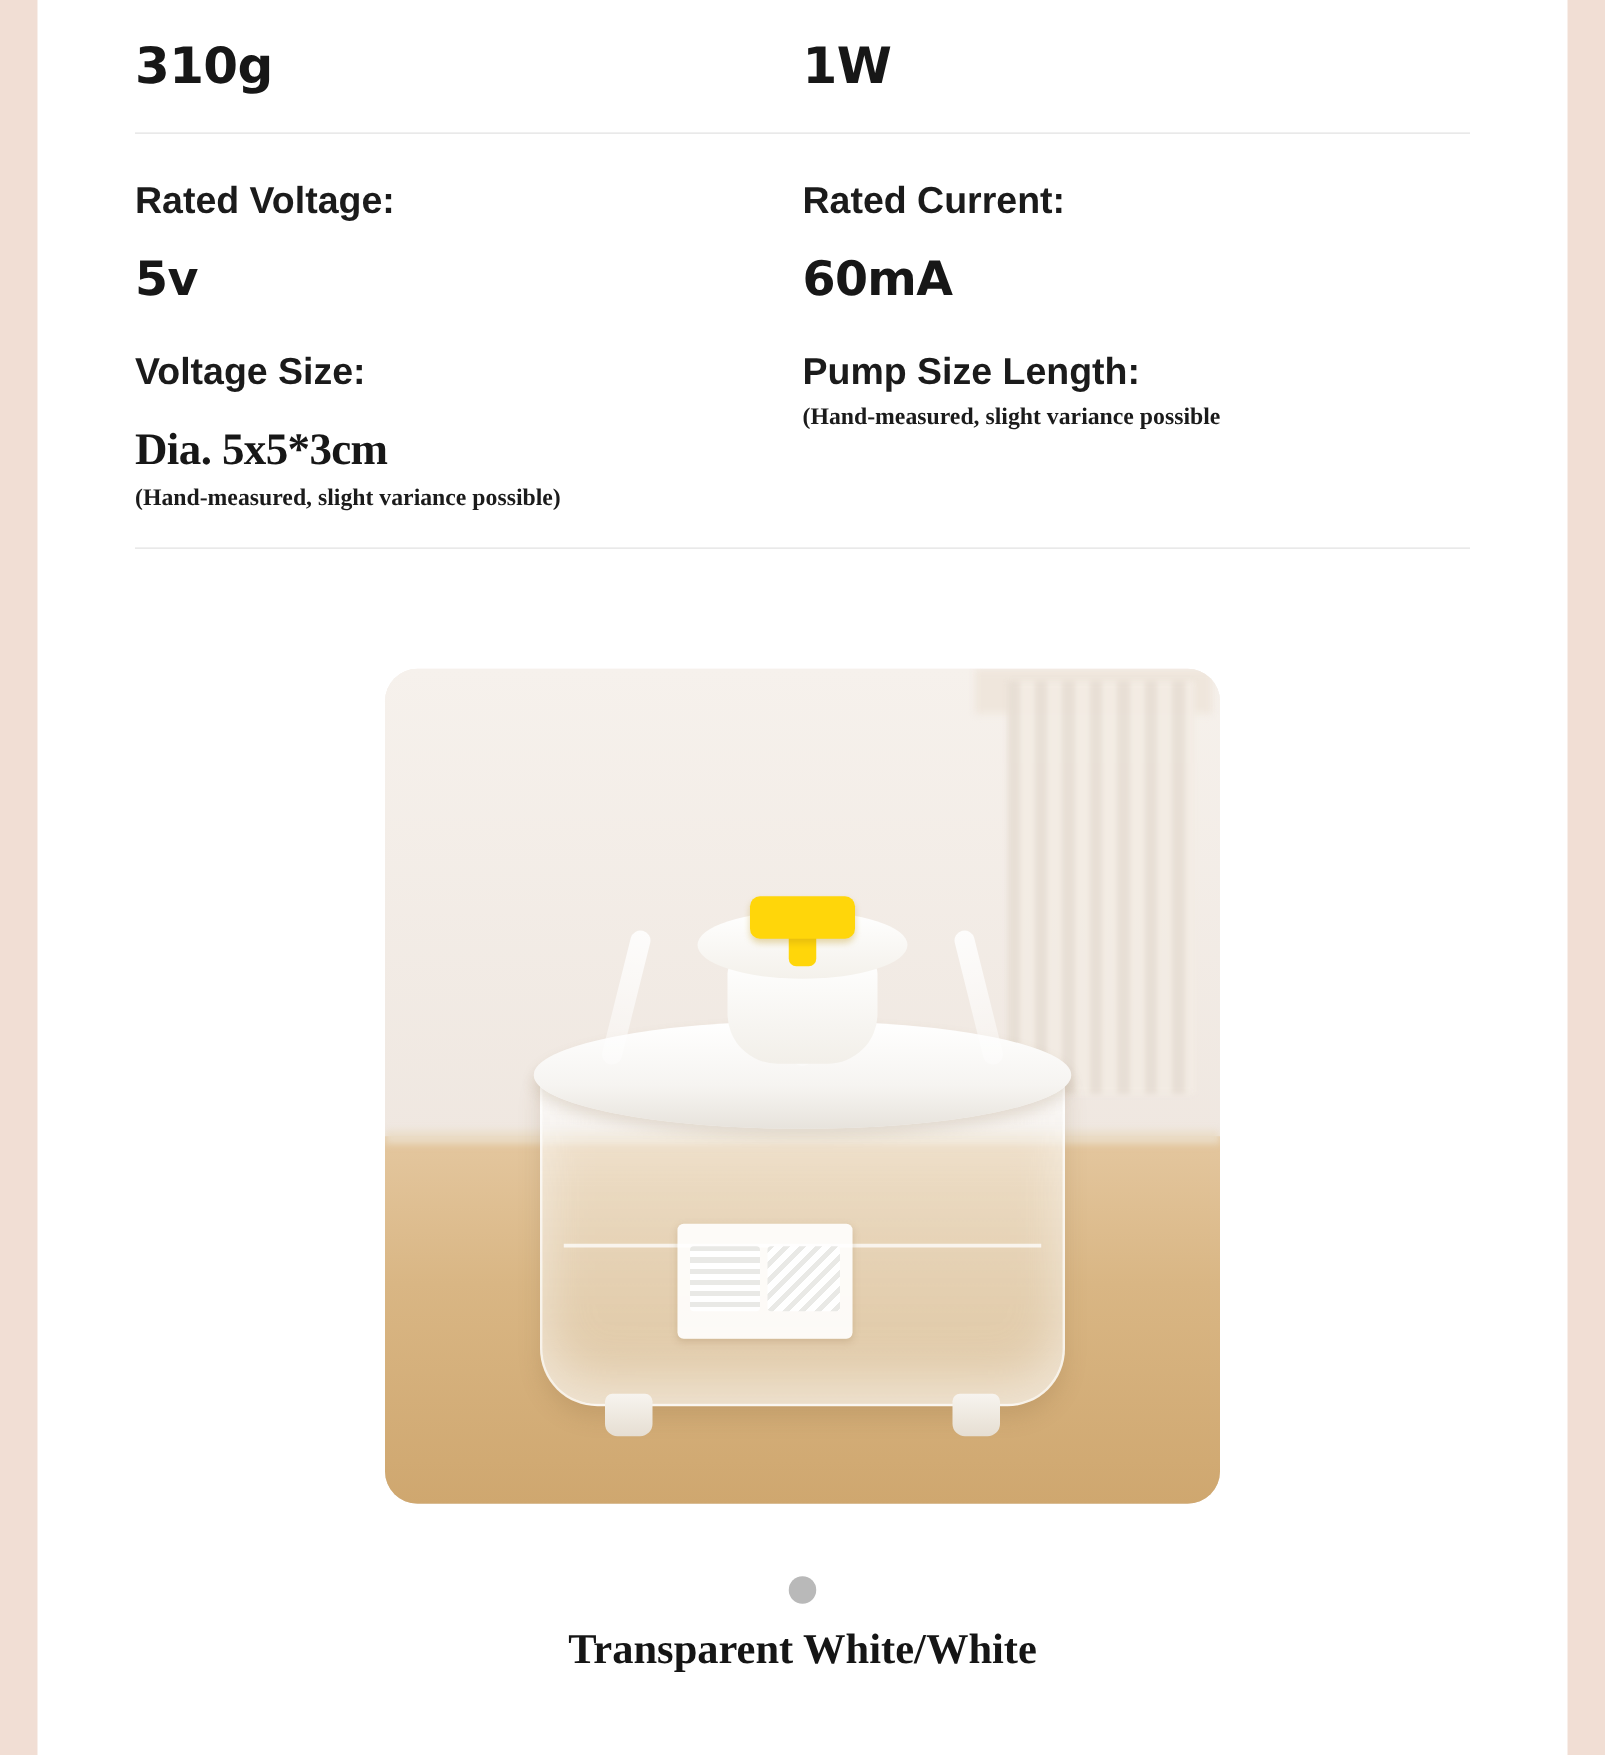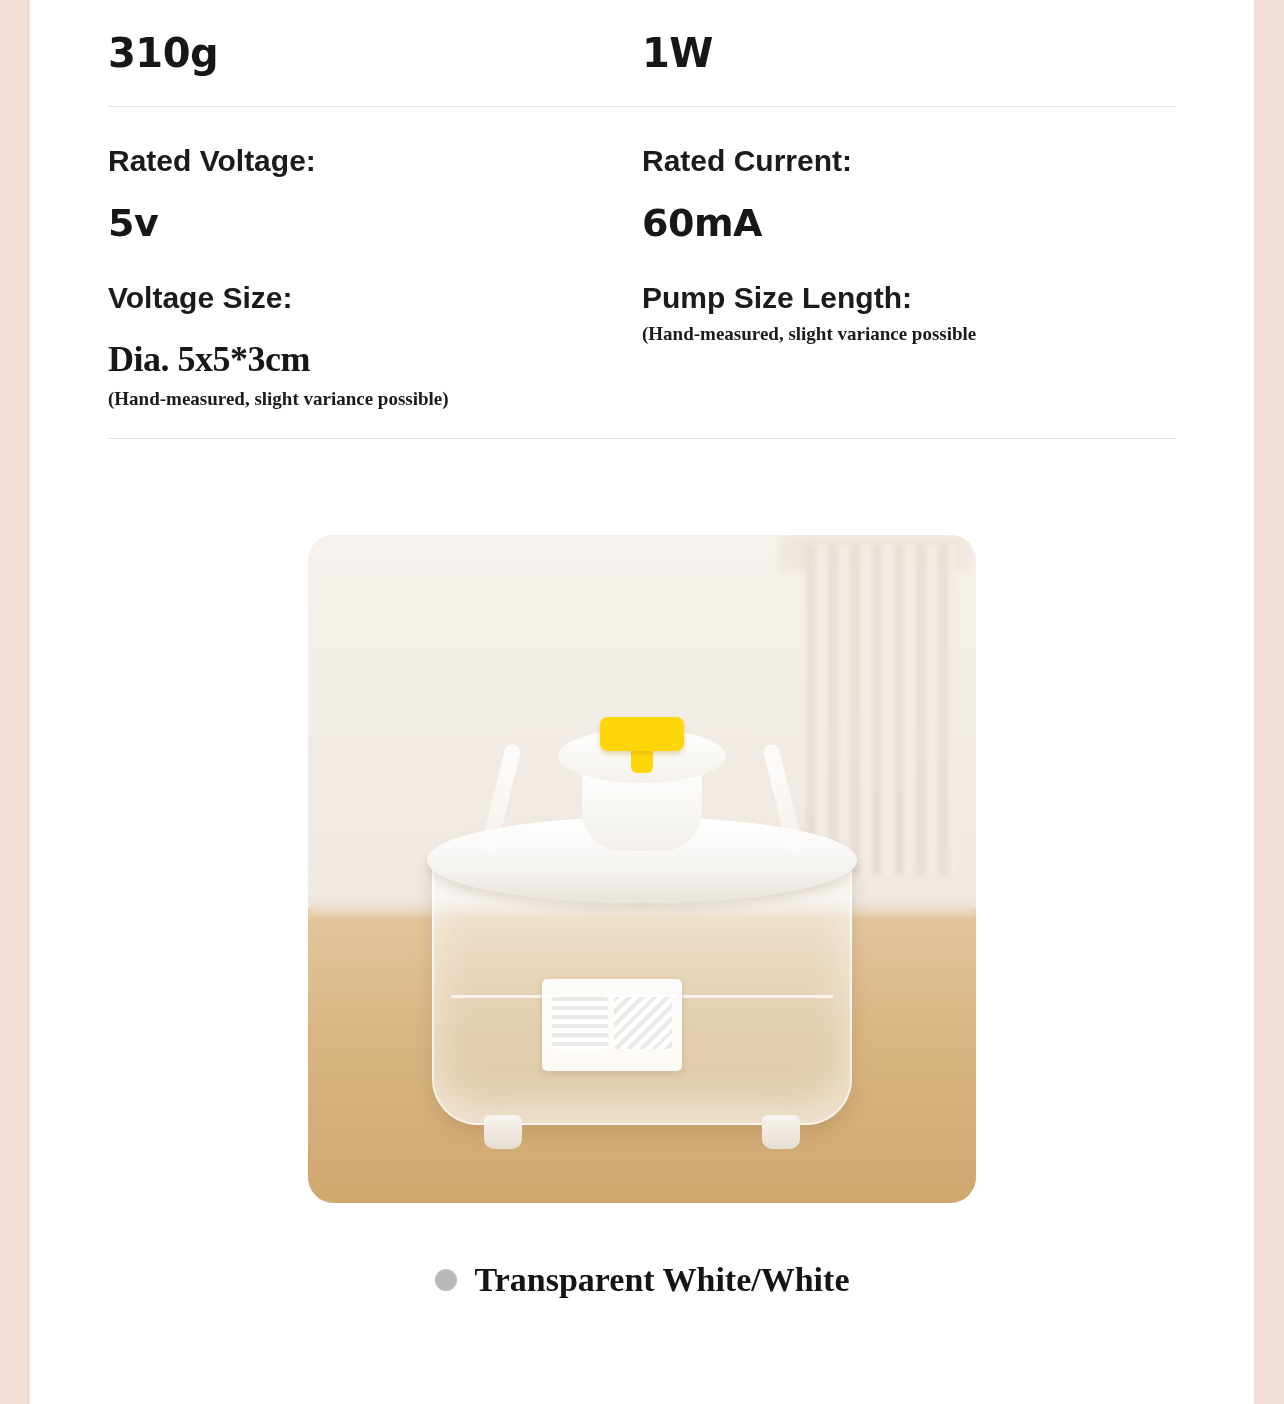--- a/index.html
+++ b/index.html
@@ -193,20 +193,21 @@
   }
   .foot.l { left: 176px; }
   .foot.r { right: 176px; }
 
   .caption {
     margin-top: 58px;
     display: flex;
     align-items: center;
     justify-content: center;
     gap: 18px;
+    flex-direction: column;
   }
   .swatch {
     width: 22px; height: 22px; border-radius: 50%;
     background: #b9b9b9;
   }
   .caption-text {
     font-family: "Liberation Serif", serif;
     font-weight: bold;
     font-size: 34px;
     color: #151515;

